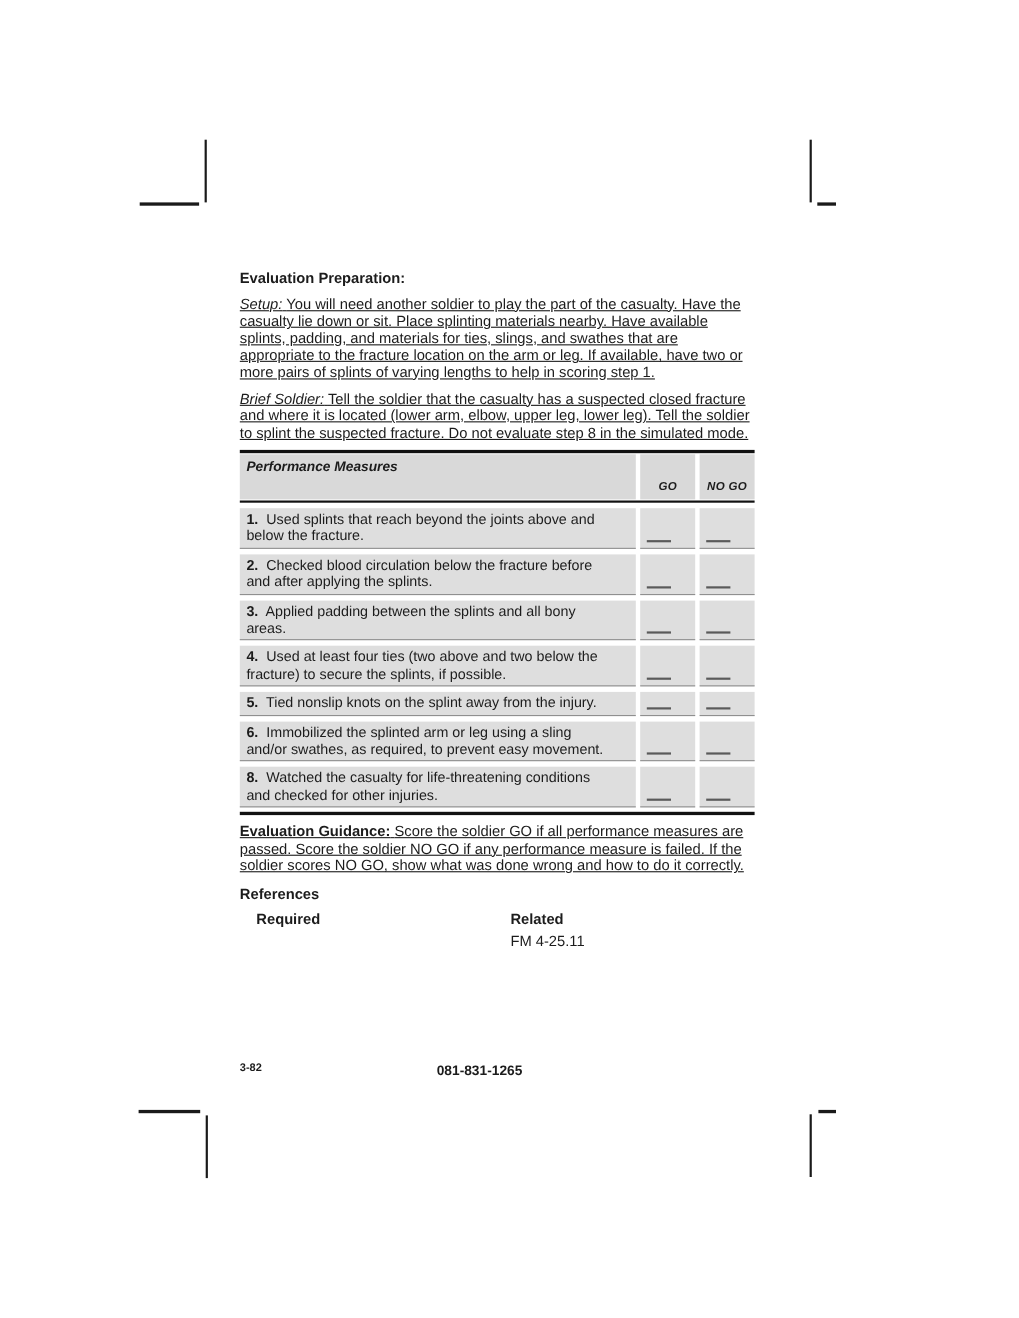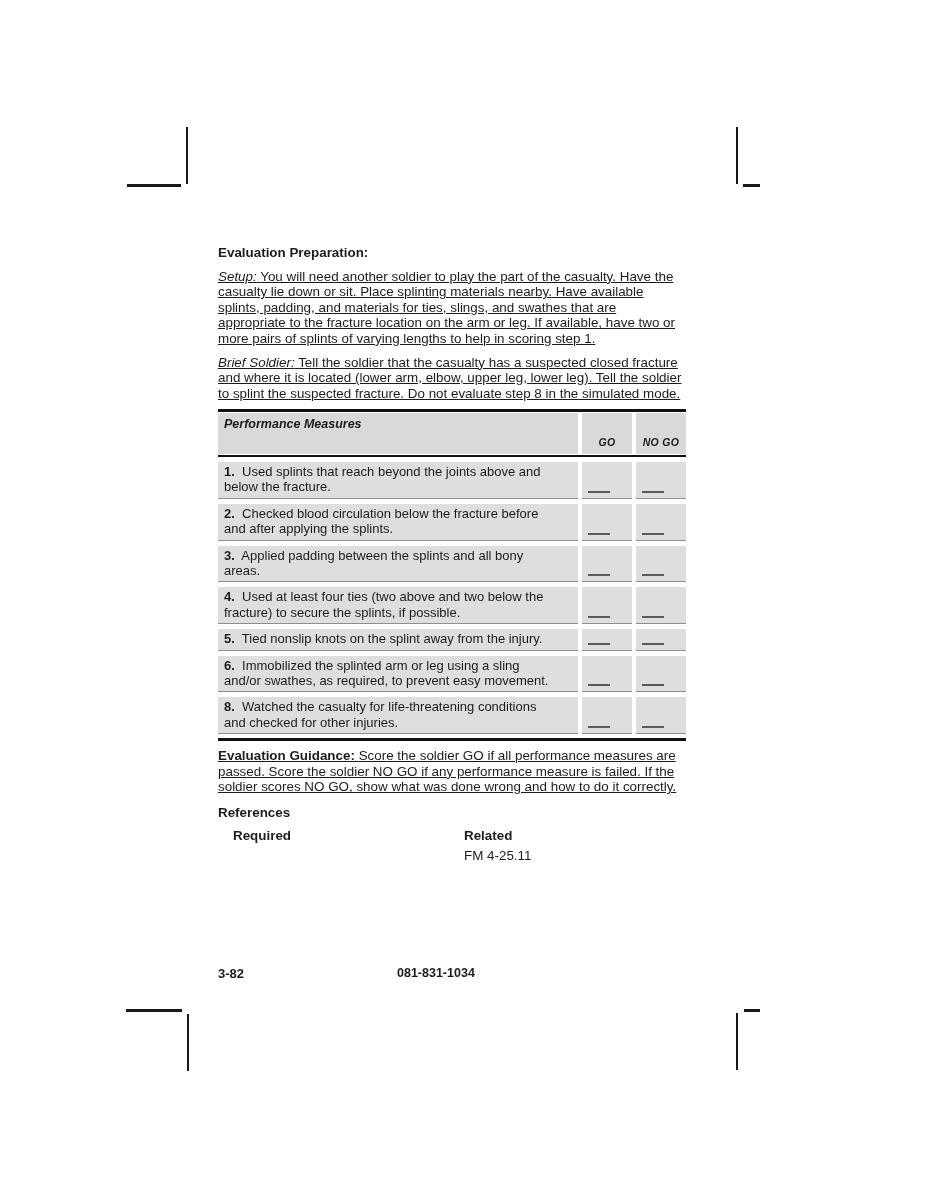--- a/index.html
+++ b/index.html
@@ -95,21 +95,21 @@
   .refs-heading { font-weight: bold; margin-top: 10px; margin-bottom: 7px; }
   .refs-cols { position: relative; height: 20px; }
   .refs-required { position: absolute; left: 15px; font-weight: bold; }
   .refs-related { position: absolute; left: 246px; font-weight: bold; }
   .refs-item { position: relative; height: 18px; }
   .refs-item span { position: absolute; left: 246px; text-align: center; }
 
   
   .footer-left {
     position: absolute; left: 218px; top: 966px;
-    font-weight: bold; font-size: 13px;
+    font-weight: bold; font-size: 10px;
   }
   .footer-center {
     position: absolute; left: 397px; top: 966px;
     font-weight: bold; font-size: 12.5px;
   }
 </style>
 </head>
 <body>
 
 <div class="page">
@@ -235,15 +235,15 @@
       <span class="refs-required">Required</span>
       <span class="refs-related">Related</span>
     </div>
     <div class="refs-item">
       <span>FM 4-25.11</span>
     </div>
 
   </div>
 
   <span class="footer-left">3-82</span>
-  <span class="footer-center">081-831-1034</span>
+  <span class="footer-center">081-831-1265</span>
 
 </div>
 
 </body></html>

